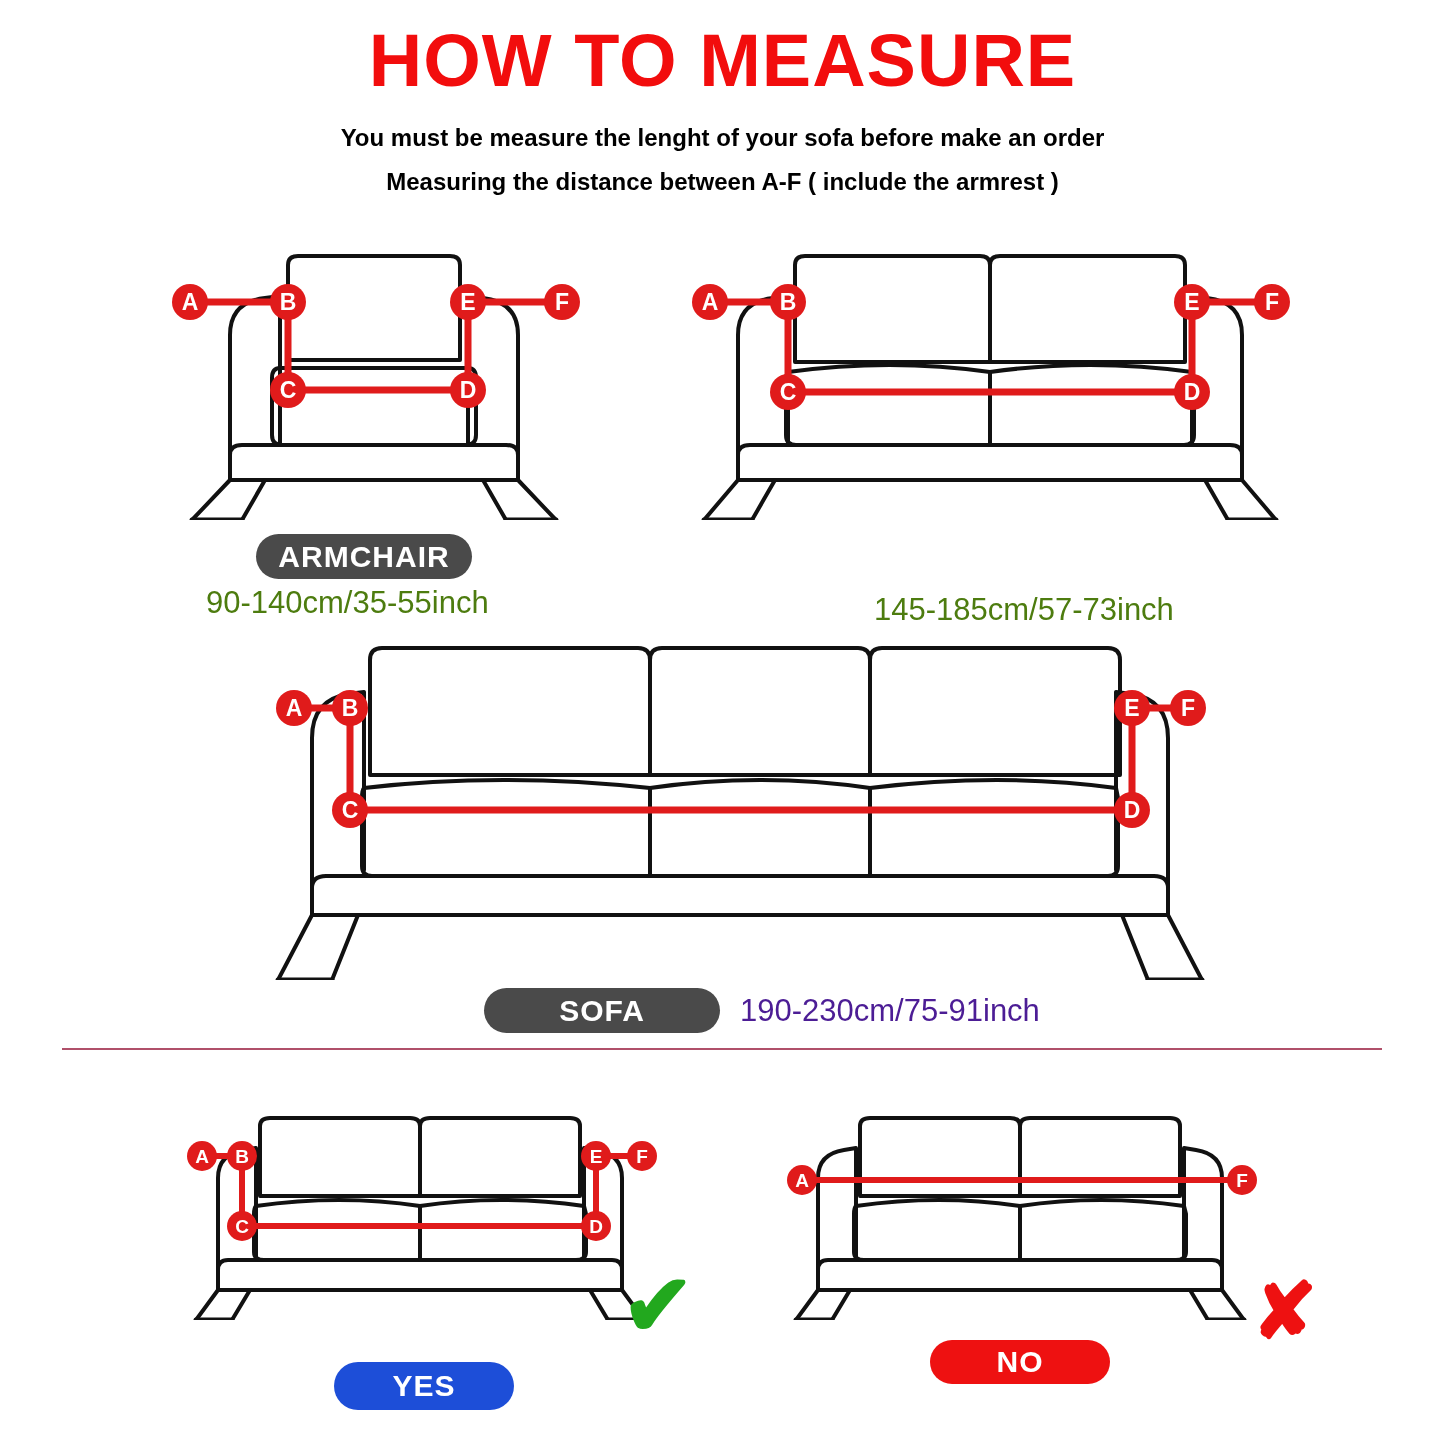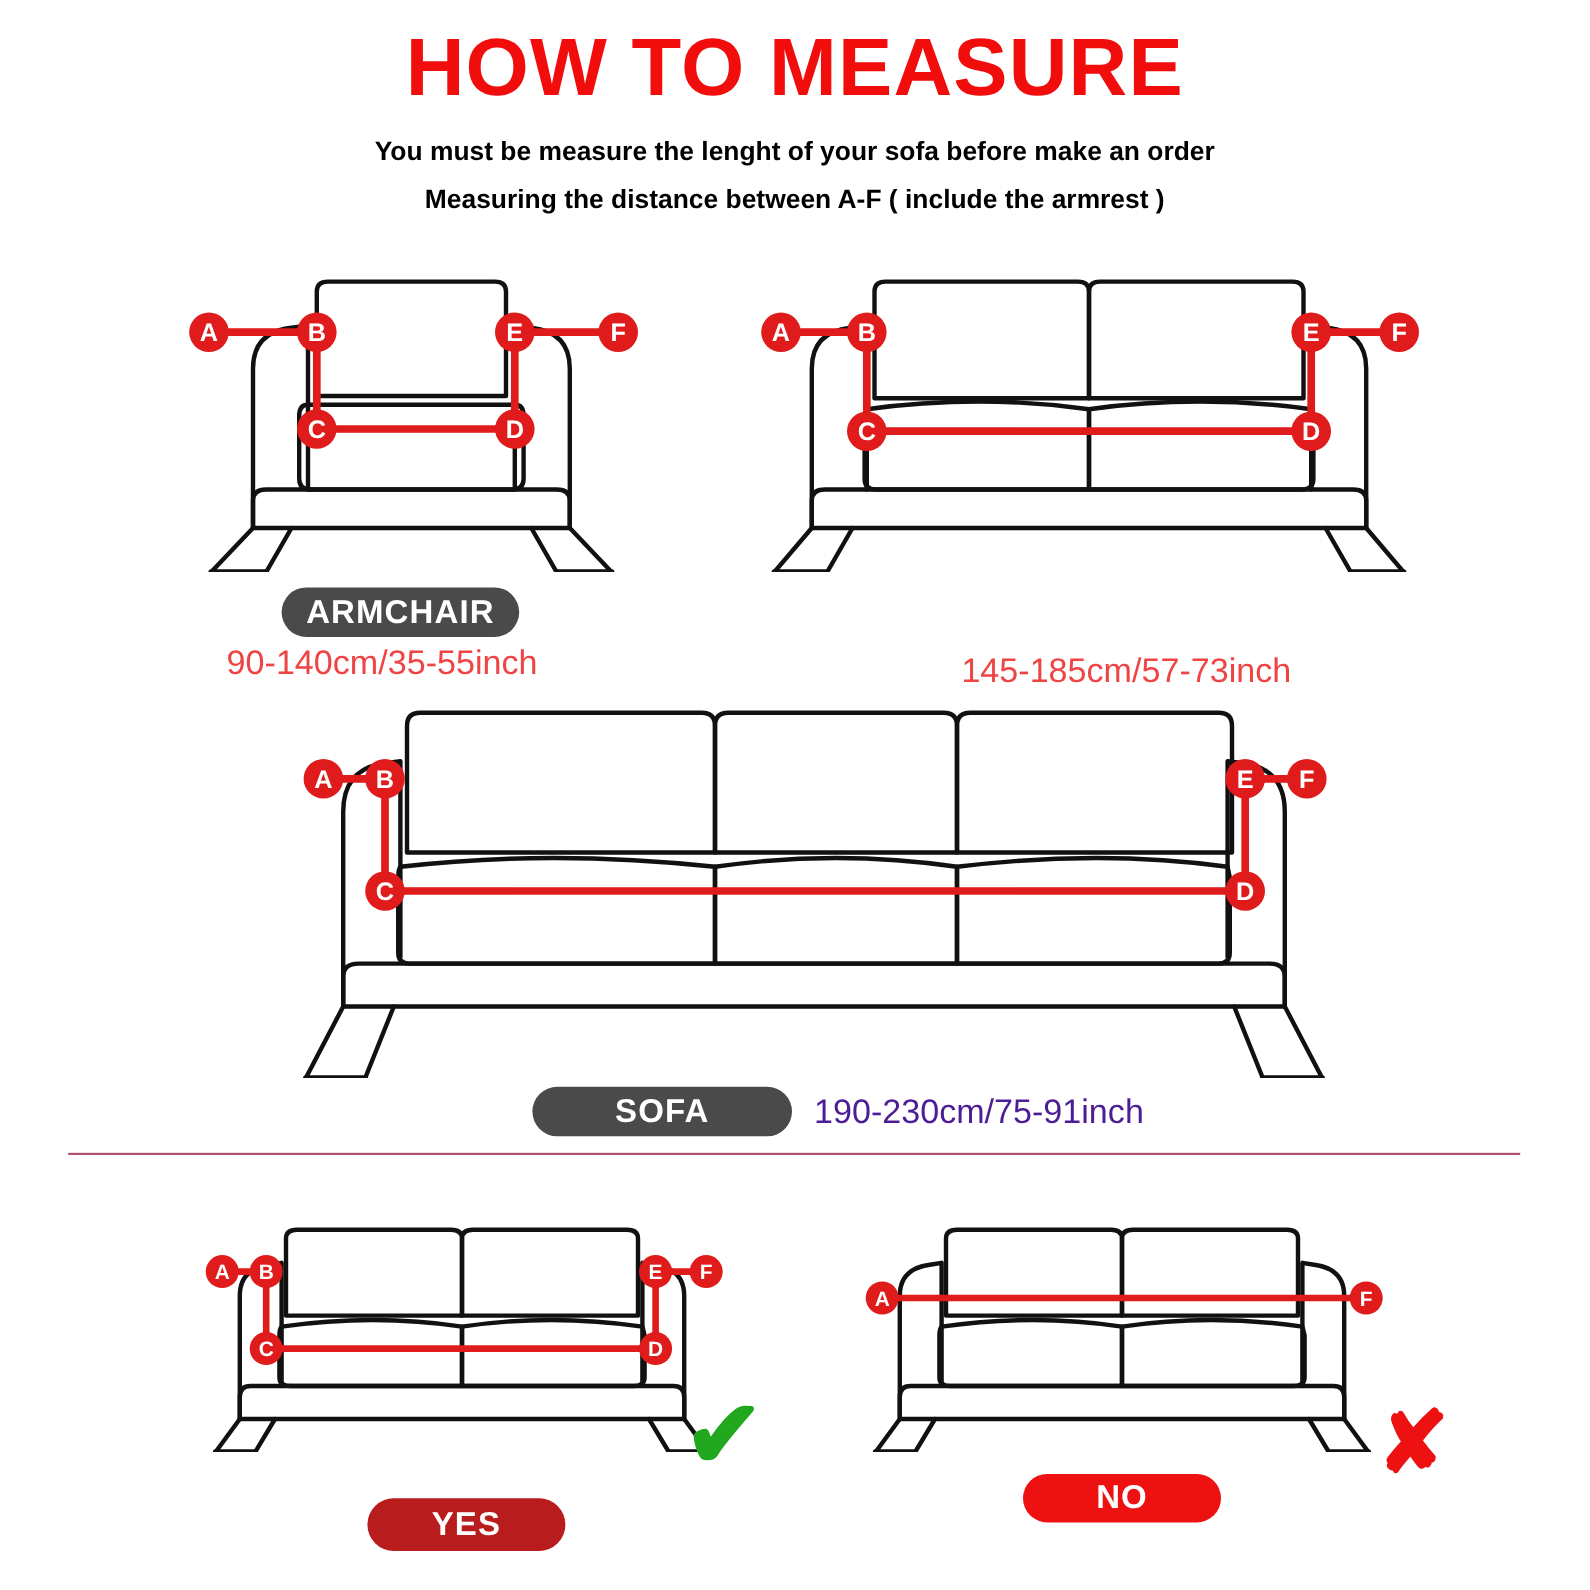--- a/index.html
+++ b/index.html
@@ -53,26 +53,26 @@
     align-items: center;
     justify-content: center;
     border-radius: 26px;
     color: #ffffff;
     font-size: 30px;
     font-weight: bold;
     letter-spacing: 1px;
     height: 45px;
   }
   .pill-dark { background: #4a4a4a; }
-  .pill-green { background: #b91c1c; }
+  .pill-green { background: #1d4ed8; }
   .pill-red { background: #ee1111; }
 
   .dim {
     position: absolute;
-    color: #ef4444;
+    color: #4d7c0f;
     font-size: 31px;
     font-weight: normal;
     white-space: nowrap;
   }
   .dim-black {
     position: absolute;
     color: #4c1d95;
     font-size: 31px;
     white-space: nowrap;
   }

